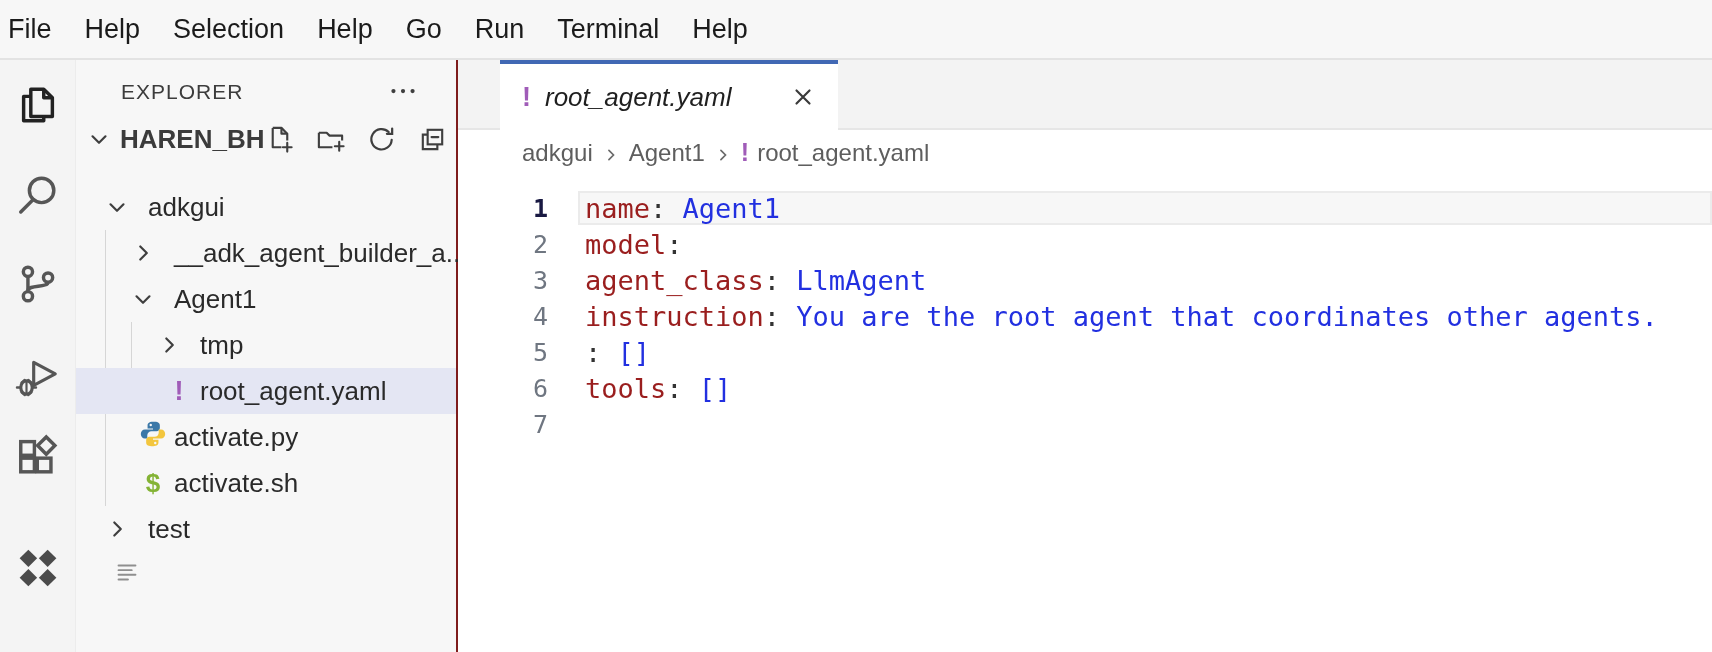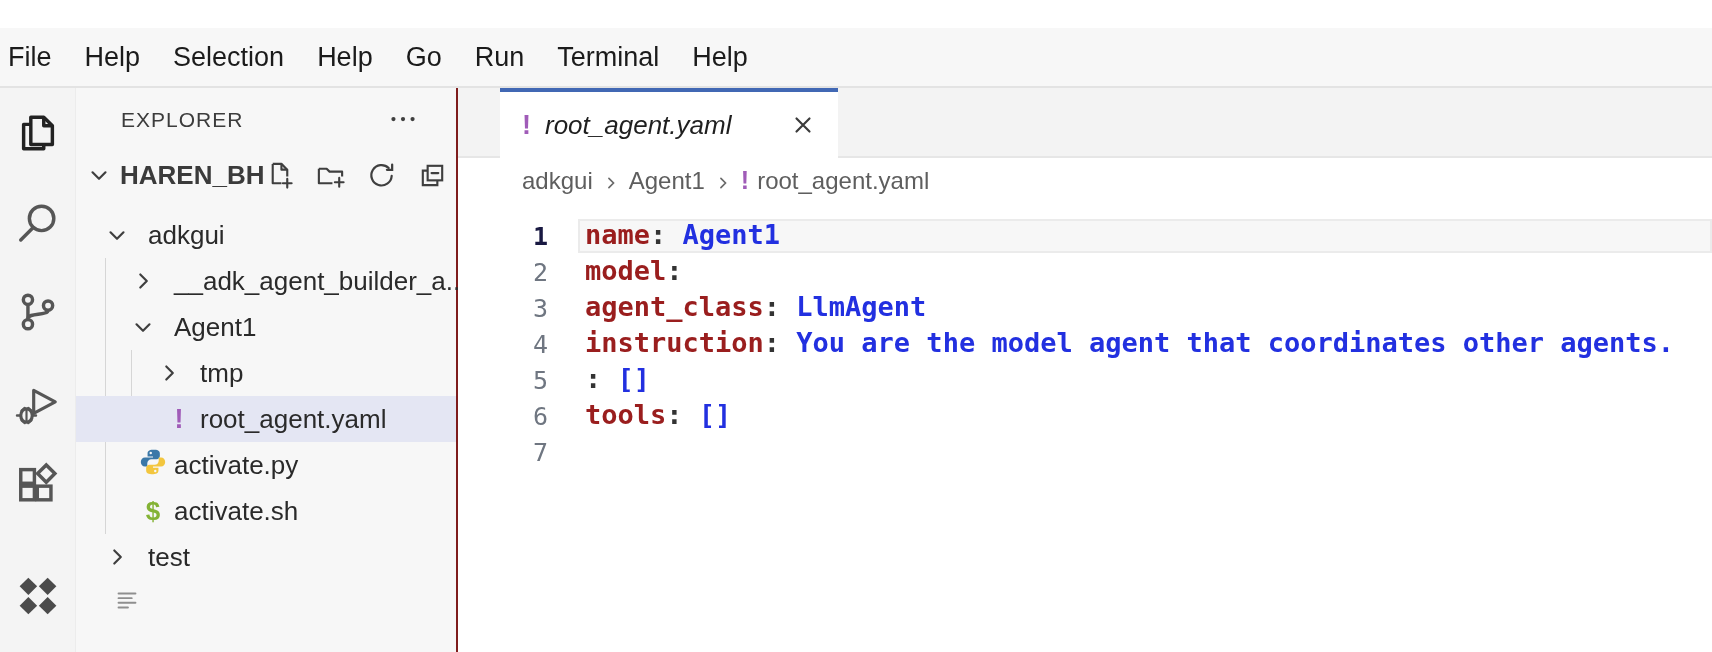--- a/index.html
+++ b/index.html
@@ -1,39 +1,39 @@
 <!DOCTYPE html>
 <html style="--accent: #4168b4; --sel: #e4e6f3; --key: #9a1e1e; --val: #2230e0; --purple: #a05cb8;"><head>
 <meta charset="utf-8">
 <style>
   html,body{margin:0;padding:0;}
   body{width:1712px;height:652px;overflow:hidden;background:#fff;
        font-family:"Liberation Sans",sans-serif;-webkit-font-smoothing:antialiased;}
-  .window{position:relative;width:1712px;height:528px;margin-top:28px;}
+  .window{position:relative;width:1712px;height:528px;}
 
   
   .menubar{height:58px;background:#f7f7f7;border-bottom:2px solid #e3e3e3;
            display:flex;align-items:center;gap:33px;padding-left:8px;
            font-size:27px;color:#1b1b1b;}
   .menu-item{white-space:nowrap;cursor:default;}
 
   
   .mainrow{display:flex;height:592px;}
 
   
   .activitybar{width:75px;flex:none;background:#f4f4f4;position:relative;border-right:1px solid #ececec;}
   .ab-item{position:absolute;left:50%;transform:translateX(-50%);width:46px;height:46px;}
   .ab-item svg{width:46px;height:46px;display:block;}
 
   
   .sidebar{width:380px;flex:none;background:#f7f7f7;position:relative;border-right:2px solid #7f1d1d;}
   .sb-title{position:absolute;left:45px;top:20px;font-size:21px;letter-spacing:1px;color:#3c3c3c;}
   .sb-more{position:absolute;right:36px;top:14px;width:34px;height:34px;}
   .sb-more svg{width:34px;height:34px;}
-  .ws-row{position:absolute;top:64px;left:0;right:0;height:46px;display:flex;align-items:center;}
+  .ws-row{position:absolute;top:56px;left:0;right:0;height:46px;display:flex;align-items:center;}
   .ws-chevron{margin-left:10px;width:26px;height:26px;flex:none;}
   .ws-chevron svg{width:26px;height:26px;}
   .ws-label{margin-left:8px;font-size:26px;font-weight:bold;color:#3b3b3b;}
   .ws-actions{margin-left:auto;display:flex;gap:20px;padding-right:14px;}
   .ws-actions .act{width:31px;height:31px;}
   .ws-actions .act svg{width:31px;height:31px;}
 
   .tree{position:absolute;top:124px;left:0;right:0;}
   .row{height:46px;display:flex;align-items:center;font-size:26px;color:#2a2a2a;position:relative;}
   .row.selected{background:var(--sel,#e4e6f3);}
@@ -60,21 +60,21 @@
 
   .breadcrumb{height:46px;display:flex;align-items:center;padding-left:64px;font-size:24px;color:#5e5e5e;gap:8px;}
   .bc-item{white-space:nowrap;}
   .bc-sep{width:20px;height:20px;}
   .bc-sep svg{width:20px;height:20px;}
   .breadcrumb .excl{font-size:25px;}
 
   .code{padding-top:14px;font-family:"DejaVu Sans Mono","Liberation Mono",monospace;}
   .line{display:flex;height:36px;align-items:center;font-size:27px;}
   .gutter{width:90px;flex:none;text-align:right;font-size:25px;color:#6f7681;}
-  .lcontent{flex:1;margin-left:30px;padding-left:7px;white-space:pre;min-height:34px;display:flex;font-weight:bold;}
+  .lcontent{flex:1;margin-left:30px;padding-left:7px;white-space:pre;min-height:34px;display:flex;align-items:center;}
   .line.current .lcontent{background:#f7f7f7;box-shadow:inset 0 0 0 2px #ebebeb;}
   .line.current .gutter{color:#191942;font-weight:bold;}
   .tok-key{color:var(--key,#9a1e1e);}
   .tok-punct{color:#333333;}
   .tok-value{color:var(--val,#2230e0);}
 </style>
 </head>
 <body>
 
 <div class="window">
@@ -311,21 +311,21 @@
           <div class="line">
             <span class="gutter">2</span>
             <span class="lcontent"><span class="tok-key">model</span><span class="tok-punct">: </span></span>
           </div>
           <div class="line">
             <span class="gutter">3</span>
             <span class="lcontent"><span class="tok-key">agent_class</span><span class="tok-punct">: </span><span class="tok-value">LlmAgent</span></span>
           </div>
           <div class="line">
             <span class="gutter">4</span>
-            <span class="lcontent"><span class="tok-key">instruction</span><span class="tok-punct">: </span><span class="tok-value">You are the model agent that coordinates other agents.</span></span>
+            <span class="lcontent"><span class="tok-key">instruction</span><span class="tok-punct">: </span><span class="tok-value">You are the root agent that coordinates other agents.</span></span>
           </div>
           <div class="line">
             <span class="gutter">5</span>
             <span class="lcontent"><span class="tok-punct">: </span><span class="tok-value">[]</span></span>
           </div>
           <div class="line">
             <span class="gutter">6</span>
             <span class="lcontent"><span class="tok-key">tools</span><span class="tok-punct">: </span><span class="tok-value">[]</span></span>
           </div>
           <div class="line">

